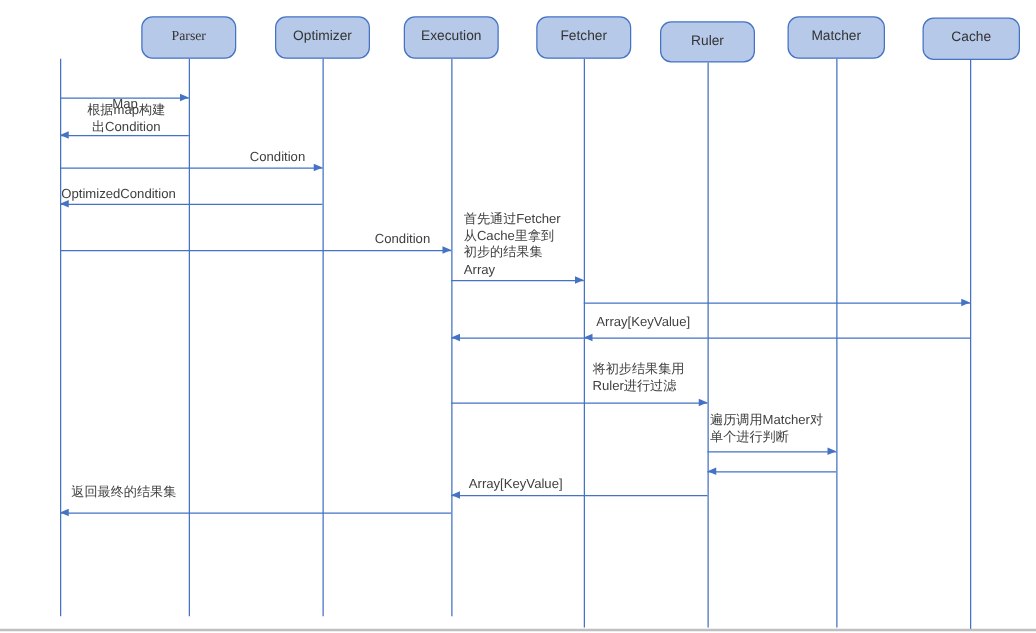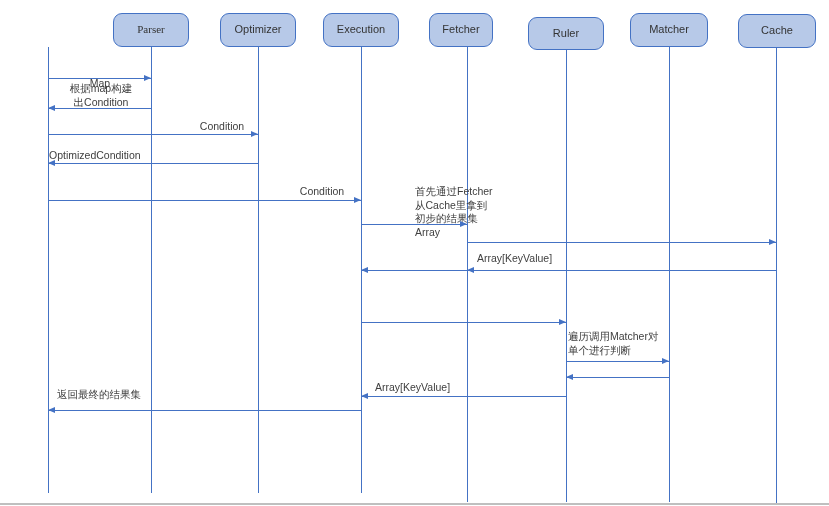--- a/index.html
+++ b/index.html
@@ -38,21 +38,21 @@
 
   <div class="actor" style="left:113px;top:13px;width:76px;font-family:Liberation Serif, serif;">
       <span>Parser</span>
     </div>
   <div class="actor" style="left:220px;top:13px;width:76px;">
       <span>Optimizer</span>
     </div>
   <div class="actor" style="left:323px;top:13px;width:76px;">
       <span>Execution</span>
     </div>
-  <div class="actor" style="left:429px;top:13px;width:64px;">
+  <div class="actor" style="left:429px;top:13px;width:76px;">
       <span>Fetcher</span>
     </div>
   <div class="actor" style="left:528px;top:17px;width:76px;height:33px;">
       <span>Ruler</span>
     </div>
   <div class="actor" style="left:630px;top:13px;width:78px;">
       <span>Matcher</span>
     </div>
   <div class="actor" style="left:738px;top:14px;width:78px;">
       <span>Cache</span>
@@ -81,37 +81,39 @@
   <div class="head r" style="left:251px;top:131px;"></div>
 
   <div class="lbl" style="left:49px;top:148px;width:120px;">OptimizedCondition</div>
   <div class="aline" style="left:48px;top:163px;width:210px;"></div>
   <div class="head l" style="left:48px;top:160px;"></div>
 
   <div class="lbl c" style="left:288px;top:184px;width:68px;">Condition</div>
   <div class="aline" style="left:48px;top:200px;width:313px;"></div>
   <div class="head r" style="left:354px;top:197px;"></div>
 
-  <div class="lbl" style="left:371px;top:185px;width:95px;line-height:13.5px;margin-left:44px;">首先通过Fetcher
+  <div class="lbl" style="left:371px;top:169px;width:95px;line-height:13.5px;">首先通过Fetcher
 从Cache里拿到
 初步的结果集
 Array</div>
   <div class="aline" style="left:361px;top:224px;width:106px;"></div>
   <div class="head r" style="left:460px;top:221px;"></div>
 
   <div class="aline" style="left:467px;top:242px;width:309px;"></div>
   <div class="head r" style="left:769px;top:239px;"></div>
 
   <div class="lbl" style="left:477px;top:251px;width:85px;">Array[KeyValue]</div>
   <div class="aline" style="left:467px;top:270px;width:309px;"></div>
   <div class="head l" style="left:467px;top:267px;"></div>
 
   <div class="aline" style="left:361px;top:270px;width:106px;"></div>
   <div class="head l" style="left:361px;top:267px;"></div>
 
+  <div class="lbl" style="left:474px;top:288px;width:92px;">将初步结果集用
+Ruler进行过滤</div>
   <div class="aline" style="left:361px;top:322px;width:205px;"></div>
   <div class="head r" style="left:559px;top:319px;"></div>
 
   <div class="lbl" style="left:568px;top:329px;width:104px;">遍历调用Matcher对
 单个进行判断</div>
   <div class="aline" style="left:566px;top:361px;width:103px;"></div>
   <div class="head r" style="left:662px;top:358px;"></div>
 
   <div class="aline" style="left:566px;top:377px;width:103px;"></div>
   <div class="head l" style="left:566px;top:374px;"></div>

